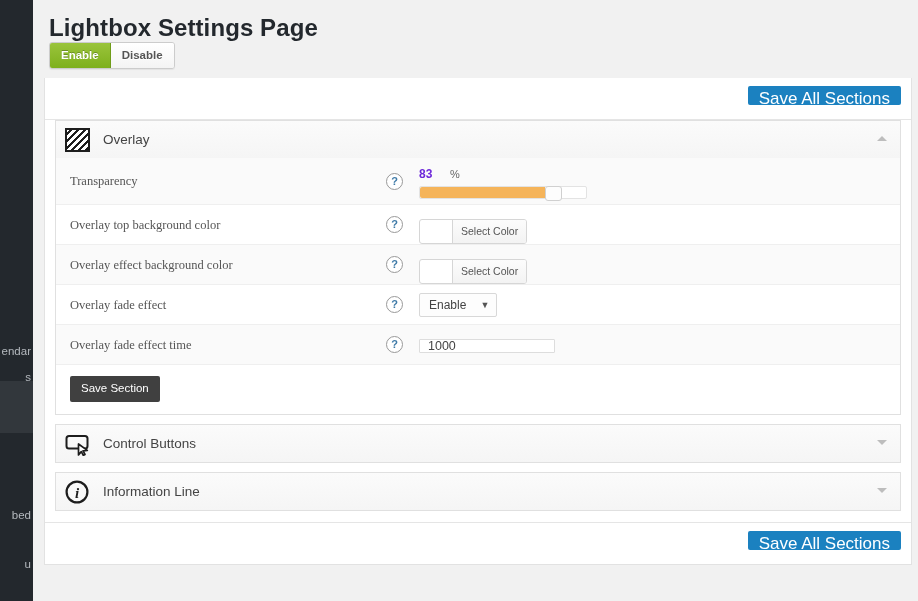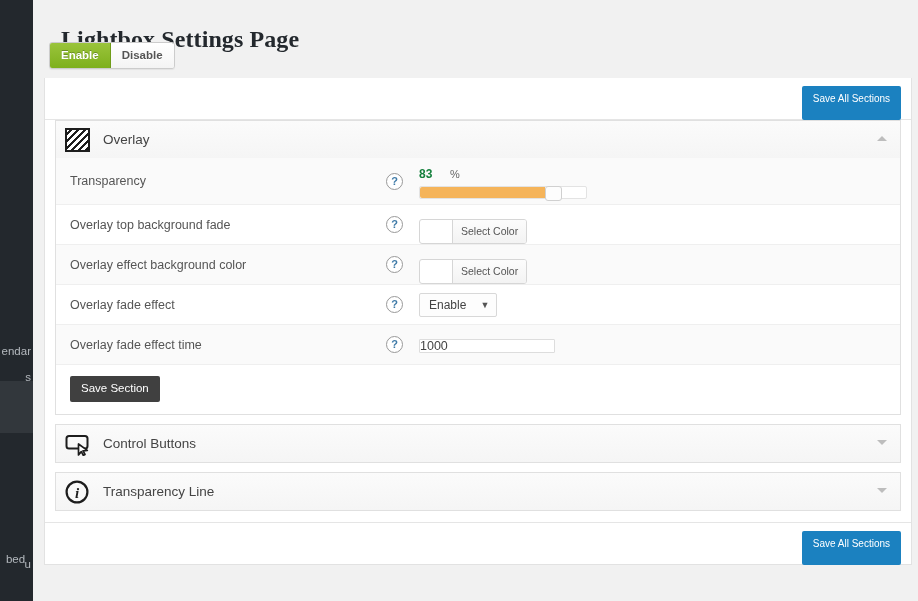--- a/index.html
+++ b/index.html
@@ -44,23 +44,23 @@
   }
 
   
   #content {
     position: absolute; left: 42px; top: 0;
     width: 876px; height: 601px;
     background: #f1f1f1;
   }
 
   #page-title {
-    margin: 12px;
+    margin: 0;
     padding: 14px 0 0 7px;
-    font-family: Liberation Serif, serif;
+    font-family: Liberation Sans, sans-serif;
     font-size: 24px;
     font-weight: bold;
     color: #23282d;
     letter-spacing: 0.1px;
   }
 
   
   #toggle-group {
     position: absolute; left: 7px; top: 42px;
     display: flex;
@@ -104,22 +104,22 @@
   #panel-bottom {
     height: 42px;
     background: #fff;
     position: relative;
     border-top: 1px solid #e5e5e5;
   }
   .save-all-btn {
     position: absolute; right: 10px; top: 8px;
     background: #1b81c0;
     color: #fff;
-    font-size: 10px;
-    padding: 6px 11px 15px;
+    font-size: 17px;
+    padding: 6px 11px 0;
     border-radius: 2px;
     cursor: pointer; user-select: none;
     line-height: 13px;
     white-space: nowrap;
   }
 
   
   .section { margin: 0 10px; }
   .section + .section { margin-top: 9px; }
   .section-wrap {
@@ -161,20 +161,21 @@
     display: flex; align-items: center;
     min-height: 40px;
     border-bottom: 1px solid #efefef;
     padding: 0 0 0 14px;
   }
   .field-row.alt { background: #fafafa; }
   .field-label {
     width: 316px; flex: 0 0 316px;
     font-size: 12.5px; color: #555;
     line-height: 16px;
+    font-family: Liberation Serif, serif;
   }
   .help-icon {
     flex: 0 0 auto;
     width: 17px; height: 17px;
     border: 1px solid #999;
     border-radius: 50%;
     color: #3f7ba8;
     font-size: 11px; font-weight: bold;
     line-height: 15px; text-align: center;
     margin-right: 16px;
@@ -246,21 +247,21 @@
   .sel .sel-caret {
     margin-left: 14px; font-size: 9px; color: #555;
   }
 
   
   .txt {
     width: 136px; height: 14px;
     border: 1px solid #ddd;
     background: #fff;
     font-size: 12.5px; color: #444;
-    padding: 0 0;
+    padding: 0 8px;
     font-family: "Liberation Sans", sans-serif;
     border-radius: 1px;
   }
 
   .save-section-wrap { padding: 11px 0 12px 14px; }
   .save-section-btn {
     display: inline-block;
     background: #1b81c0;
     color: #fff;
     font-size: 11.5px;
@@ -284,21 +285,21 @@
 <div id="wp-sidebar">
   <div class="nav-item" style="top:312px;">
     <span>endar</span>
   </div>
   <div class="nav-item" style="top:338px;">
     <span>s</span>
   </div>
   <div class="nav-item current" style="top:362px;height:20px;"></div>
   <div id="sidebar-gap-1"></div>
   <div id="sidebar-gap-2"></div>
-  <div class="nav-item" style="top:520px;text-align:center;">
+  <div class="nav-item" style="top:476px;">
     <span>bed</span>
   </div>
   <div class="nav-item" style="top:525px;">
     <span>u</span>
   </div>
 </div>
 <div id="sidebar-arrow"></div>
 <div id="sidebar-edge"></div>
 
 <div id="content">
@@ -326,31 +327,31 @@
           <div class="caret up"></div>
         </div>
 
         <div class="section-body">
 
           <div class="field-row alt">
             <div class="field-label">Transparency</div>
             <div class="help-icon">?</div>
             <div class="field-ctl">
               <div class="slider-wrap">
-                <span class="slider-val" style="color: #15803d;">83</span><span class="slider-unit">%</span>
+                <span class="slider-val" style="color: #6d28d9;">83</span><span class="slider-unit">%</span>
                 <div class="slider-track">
                   <div class="slider-fill" id="sld-fill" style="width: 125px; background: rgb(245, 180, 90);"></div>
                   <div class="slider-handle" id="sld-handle" style="left: 125px;"></div>
                 </div>
               </div>
             </div>
           </div>
 
           <div class="field-row">
-            <div class="field-label">Overlay top background fade</div>
+            <div class="field-label">Overlay top background color</div>
             <div class="help-icon">?</div>
             <div class="field-ctl">
               <div class="color-picker">
                 <div class="color-swatch" id="sw-top" style="background: rgb(0, 0, 0);"></div>
                 <div class="color-btn">Select Color</div>
               </div>
             </div>
           </div>
 
           <div class="field-row alt">
@@ -409,21 +410,21 @@
 
     <div class="section">
       <div class="section-wrap">
         <div class="section-head">
           <div class="sec-icon">
             <svg width="26" height="24" viewBox="0 0 26 24">
               <circle cx="12" cy="12" r="10.4" fill="none" stroke="#1d1d1d" stroke-width="2.2"></circle>
               <text x="12" y="18" text-anchor="middle" font-family="Liberation Serif, serif" font-style="italic" font-size="15" font-weight="bold" fill="#1d1d1d">i</text>
             </svg>
           </div>
-          <div class="sec-title">Transparency Line</div>
+          <div class="sec-title">Information Line</div>
           <div class="caret down"></div>
         </div>
       </div>
     </div>
 
     <div style="height:11px;"></div>
 
     <div id="panel-bottom">
       <div class="save-all-btn" style="background: rgb(27, 129, 192);">Save All Sections</div>
     </div>

